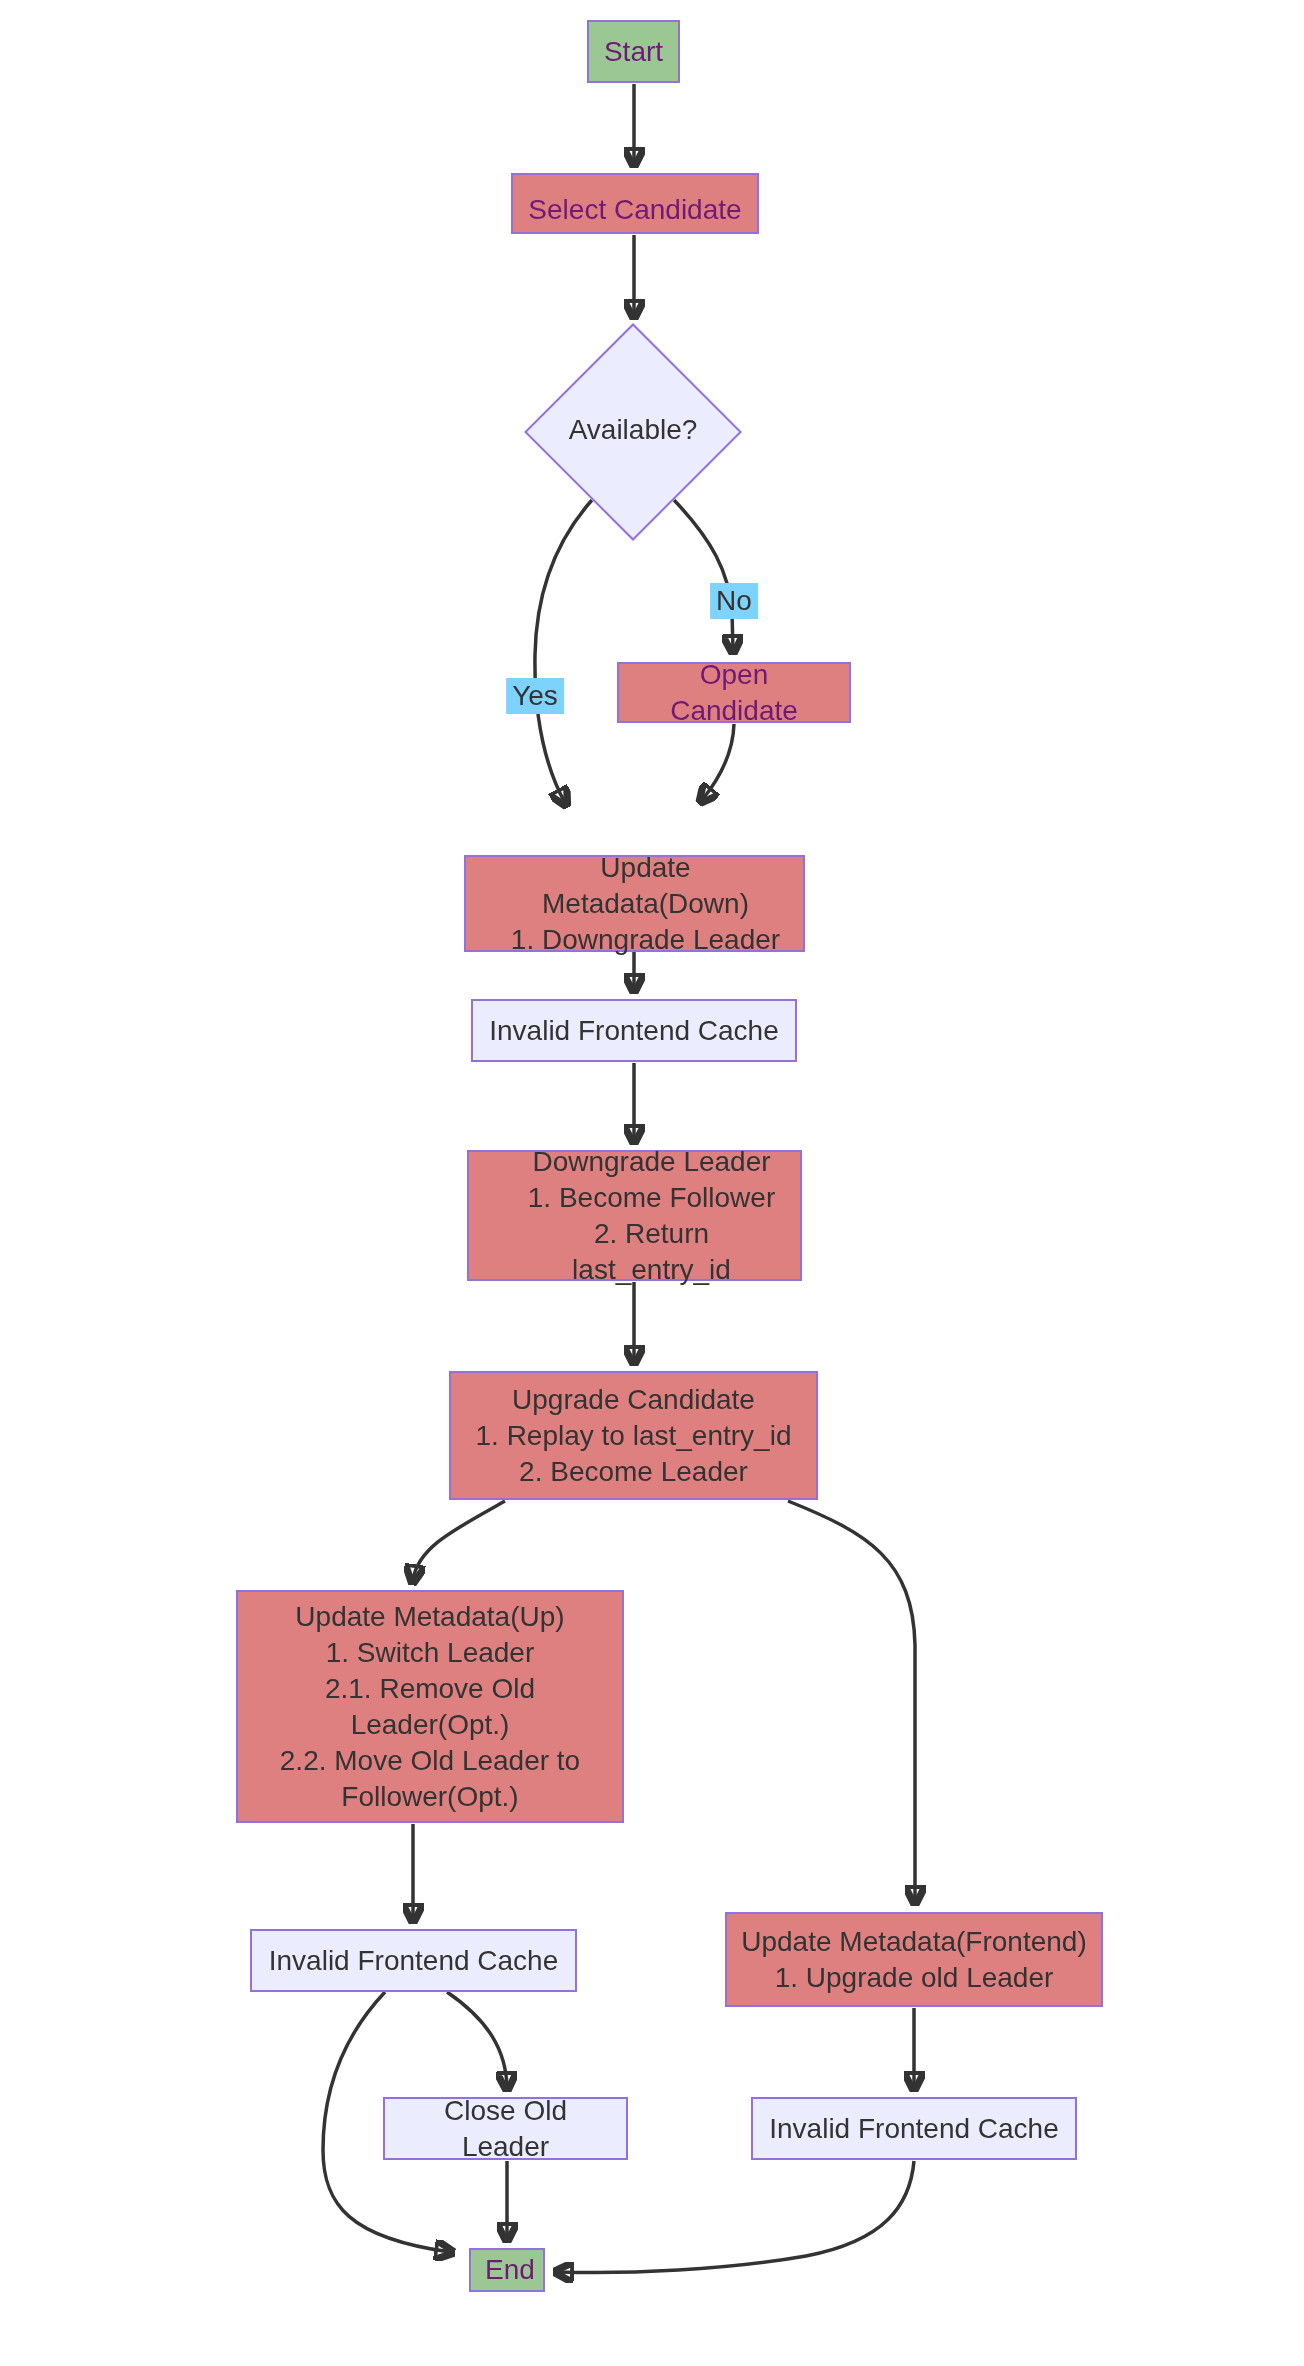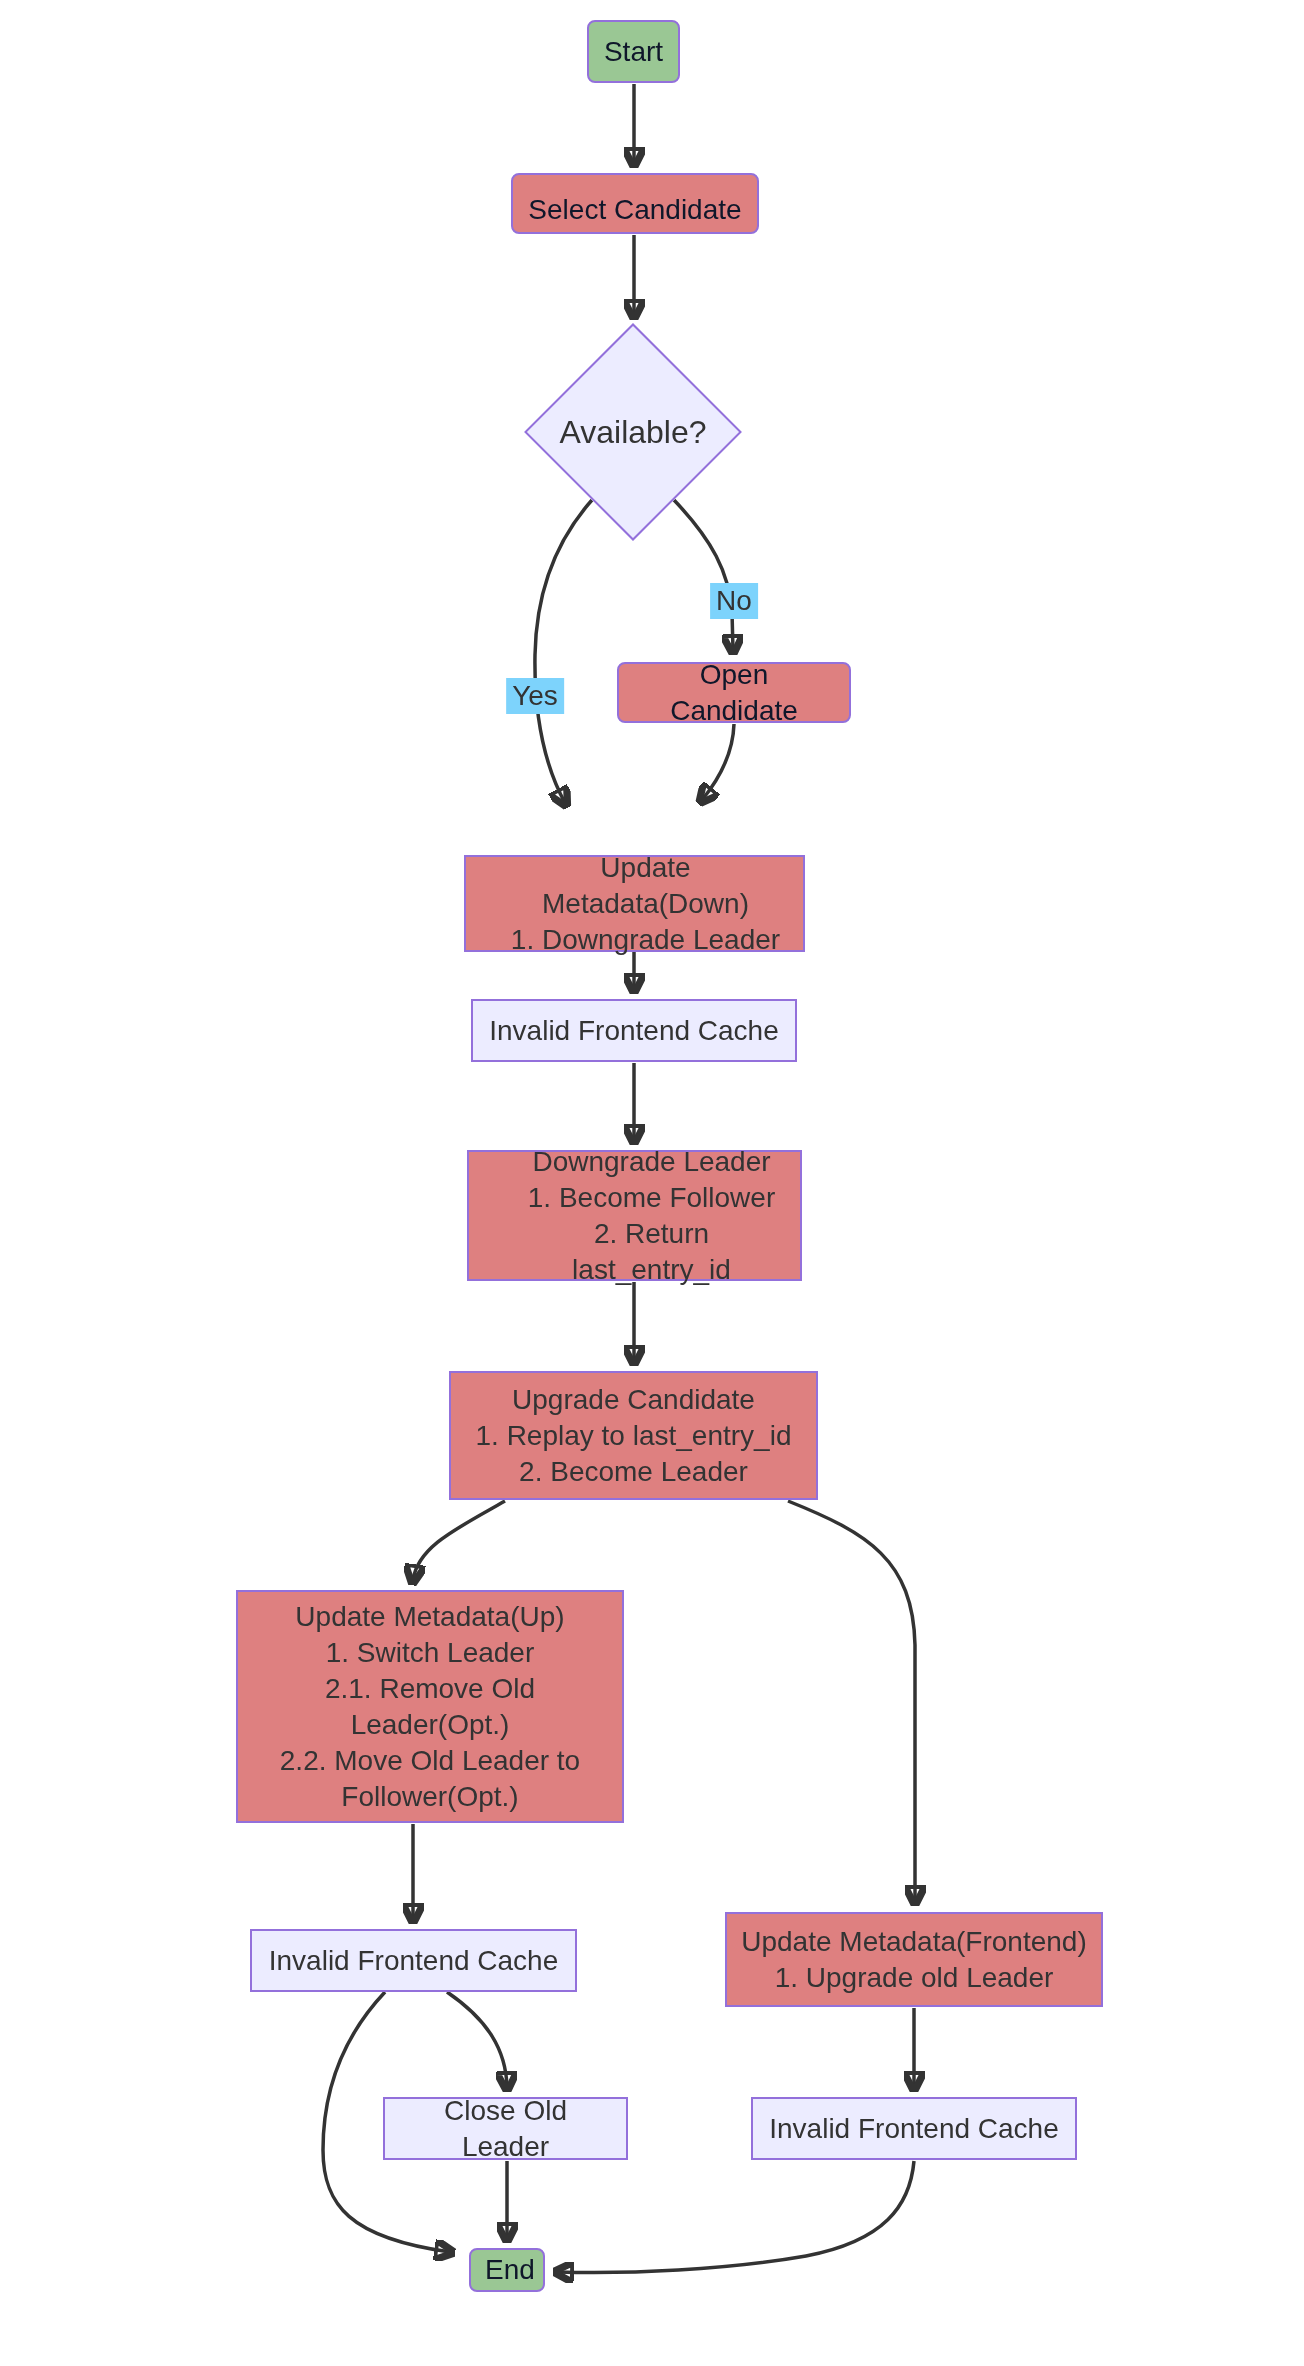--- a/index.html
+++ b/index.html
@@ -11,29 +11,29 @@
   svg.edges path{fill:none;stroke:#333333;stroke-width:3.5px;}
   .node{
     position:absolute;box-sizing:border-box;border:2px solid #9370db;
     display:flex;flex-direction:column;align-items:center;justify-content:center;
     text-align:center;font-size:28px;line-height:36px;color:#333333;
     z-index:2;padding:4px 14px;
   }
   .red{background:#de8080;}
   .lav{background:#ececff;}
   .green{background:#9ac794;}
-  .white-text{color:#0f172a;border-radius:8px;}
+  .white-text{color:#701a75;}
   .ln{display:block;width:100%;}
   .bold{font-weight:normal;}
   .diamond-shape{
     position:absolute;width:154px;height:154px;background:#ececff;
     border:2px solid #9370db;transform:rotate(45deg);z-index:2;box-sizing:border-box;
   }
   .diamond-label{
-    position:absolute;z-index:3;font-size:32px;color:#333333;text-align:center;
+    position:absolute;z-index:3;font-size:28px;color:#333333;text-align:center;
   }
   .edge-label{
     position:absolute;z-index:3;background:#7dd3fc;color:#333333;
     font-size:28px;line-height:34px;padding:1px 6px;transform:translate(-50%,-50%);
   }
   .wide-pad{padding:4px 18px;}
 </style>
 </head>
 <body>
 

